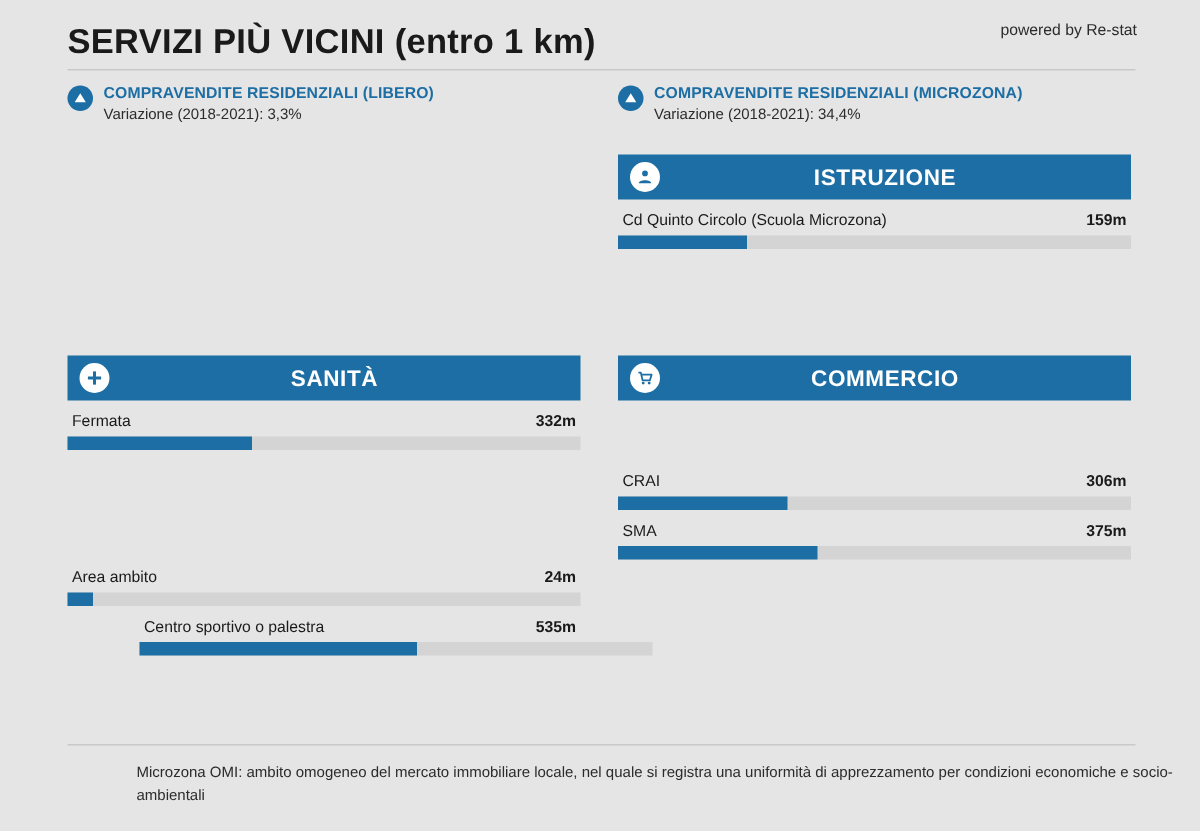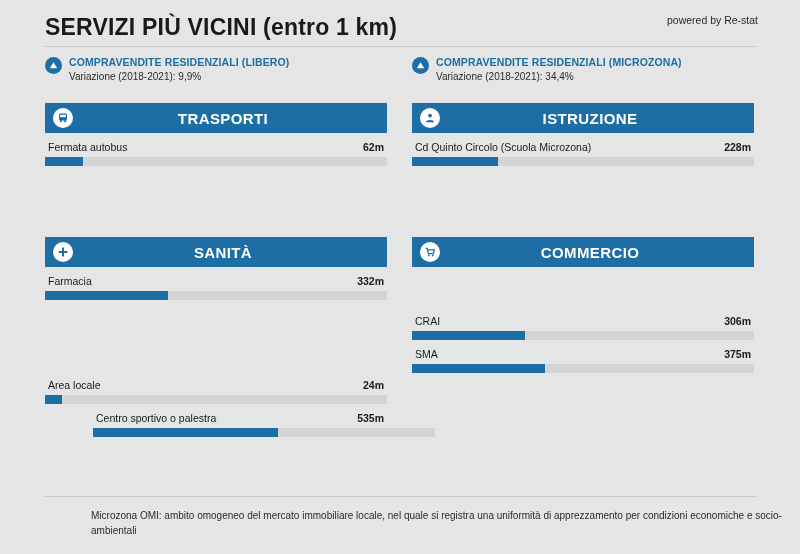--- a/index.html
+++ b/index.html
@@ -195,85 +195,65 @@
   </div>
   <div class="hrule"></div>
 
   <div class="stat left">
     <div class="stat-badge">
       <svg width="11" height="11" viewBox="0 0 11 11">
           <polygon points="5.5,2.2 9.2,8.2 1.8,8.2" fill="#ffffff"></polygon>
         </svg>
     </div>
     <div class="stat-title">COMPRAVENDITE RESIDENZIALI (LIBERO)</div>
-    <div class="stat-sub">Variazione (2018-2021): 9,9%</div>
+    <div class="stat-sub">Variazione (2018-2021): 3,3%</div>
   </div>
 
   <div class="stat right">
     <div class="stat-badge">
       <svg width="11" height="11" viewBox="0 0 11 11">
           <polygon points="5.5,2.2 9.2,8.2 1.8,8.2" fill="#ffffff"></polygon>
         </svg>
     </div>
     <div class="stat-title">COMPRAVENDITE RESIDENZIALI (MICROZONA)</div>
     <div class="stat-sub">Variazione (2018-2021): 34,4%</div>
   </div>
 
-  <div class="card" style="left:45px; top:103px;">
-    <div class="card-head">
-      <div class="hicon">
-        <svg width="12" height="12" viewBox="0 0 12 12">
-          <rect x="2" y="1.5" width="8" height="7" rx="1.4" fill="#1c6ea4"></rect>
-          <rect x="3.1" y="2.8" width="5.8" height="2.4" fill="#ffffff"></rect>
-          <circle cx="3.8" cy="9.2" r="1.1" fill="#1c6ea4"></circle>
-          <circle cx="8.2" cy="9.2" r="1.1" fill="#1c6ea4"></circle>
-        </svg>
-      </div>
-      <div class="htext">TRASPORTI</div>
-    </div>
-    <div class="item" style="height:25px;">
-      <div class="item-label">Fermata autobus</div>
-      <div class="item-value">62m</div>
-      <div class="bar-track">
-        <div class="bar-fill" style="width:11%;"></div>
-      </div>
-    </div>
-  </div>
 
   <div class="card" style="left:412px; top:103px;">
     <div class="card-head">
       <div class="hicon">
         <svg width="12" height="12" viewBox="0 0 12 12">
           <circle cx="6" cy="3.6" r="1.9" fill="#1c6ea4"></circle>
           <path d="M1.8 10.2 C1.8 7.4 10.2 7.4 10.2 10.2 Z" fill="#1c6ea4"></path>
         </svg>
       </div>
       <div class="htext">ISTRUZIONE</div>
     </div>
     <div class="item" style="height:25px;">
       <div class="item-label">Cd Quinto Circolo (Scuola Microzona)</div>
-      <div class="item-value">228m</div>
+      <div class="item-value">159m</div>
       <div class="bar-track">
         <div class="bar-fill" style="width:25%;"></div>
       </div>
     </div>
   </div>
 
   <div class="card" style="left:45px; top:237px;">
     <div class="card-head">
       <div class="hicon">
         <svg width="12" height="12" viewBox="0 0 12 12">
           <rect x="5" y="1.6" width="2" height="8.8" fill="#1c6ea4"></rect>
           <rect x="1.6" y="5" width="8.8" height="2" fill="#1c6ea4"></rect>
         </svg>
       </div>
       <div class="htext">SANITÀ</div>
     </div>
     <div class="item" style="height:25px;">
-      <div class="item-label">Farmacia</div>
+      <div class="item-label">Fermata</div>
       <div class="item-value">332m</div>
       <div class="bar-track">
         <div class="bar-fill" style="width:36%;"></div>
       </div>
     </div>
   </div>
 
   <div class="card" style="left:412px; top:237px;">
     <div class="card-head">
       <div class="hicon">
@@ -296,21 +276,21 @@
       <div class="item-label">SMA</div>
       <div class="item-value">375m</div>
       <div class="bar-track">
         <div class="bar-fill" style="width:39%;"></div>
       </div>
     </div>
   </div>
 
   <div class="card" style="left:45px; top:371px;">
     <div class="item" style="height:25px;">
-      <div class="item-label">Area locale</div>
+      <div class="item-label">Area ambito</div>
       <div class="item-value">24m</div>
       <div class="bar-track">
         <div class="bar-fill" style="width:5%;"></div>
       </div>
     </div>
     <div class="item" style="height:25px;margin-left:48px;">
       <div class="item-label">Centro sportivo o palestra</div>
       <div class="item-value">535m</div>
       <div class="bar-track">
         <div class="bar-fill" style="width:54%;"></div>

